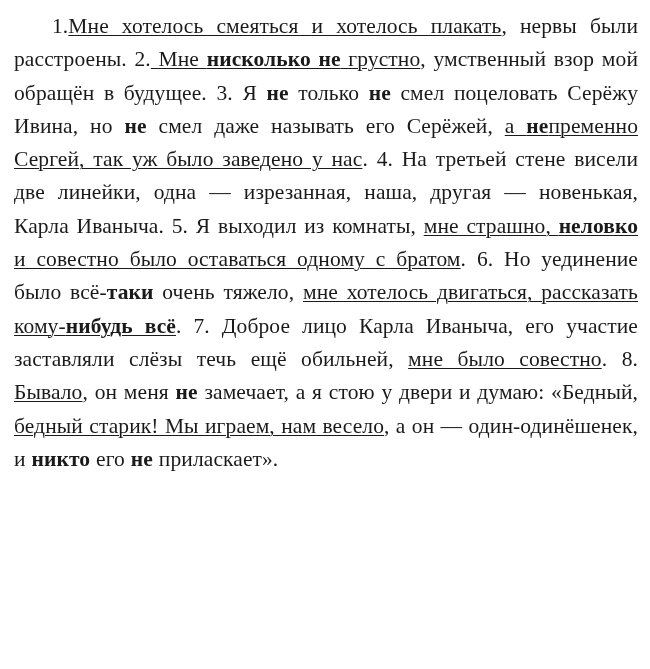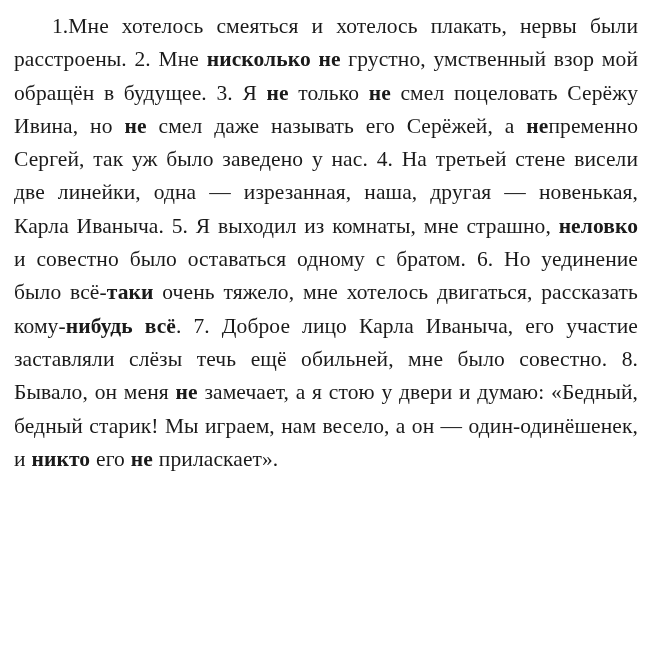--- a/index.html
+++ b/index.html
@@ -28,20 +28,21 @@
     text-justify: inter-word;
     letter-spacing: 0.1px;
     word-spacing: 0.4px;
     hyphens: manual;
   }
   .exercise-text b,
   .exercise-text .bold {
     font-weight: bold;
   }
   .exercise-text .u {
+    text-decoration: underline;
     text-underline-offset: 2px;
     text-decoration-thickness: 1px;
   }
   .num {
     font-weight: normal;
   }
   .indent {
     display: inline-block;
     width: 38px;
   }

